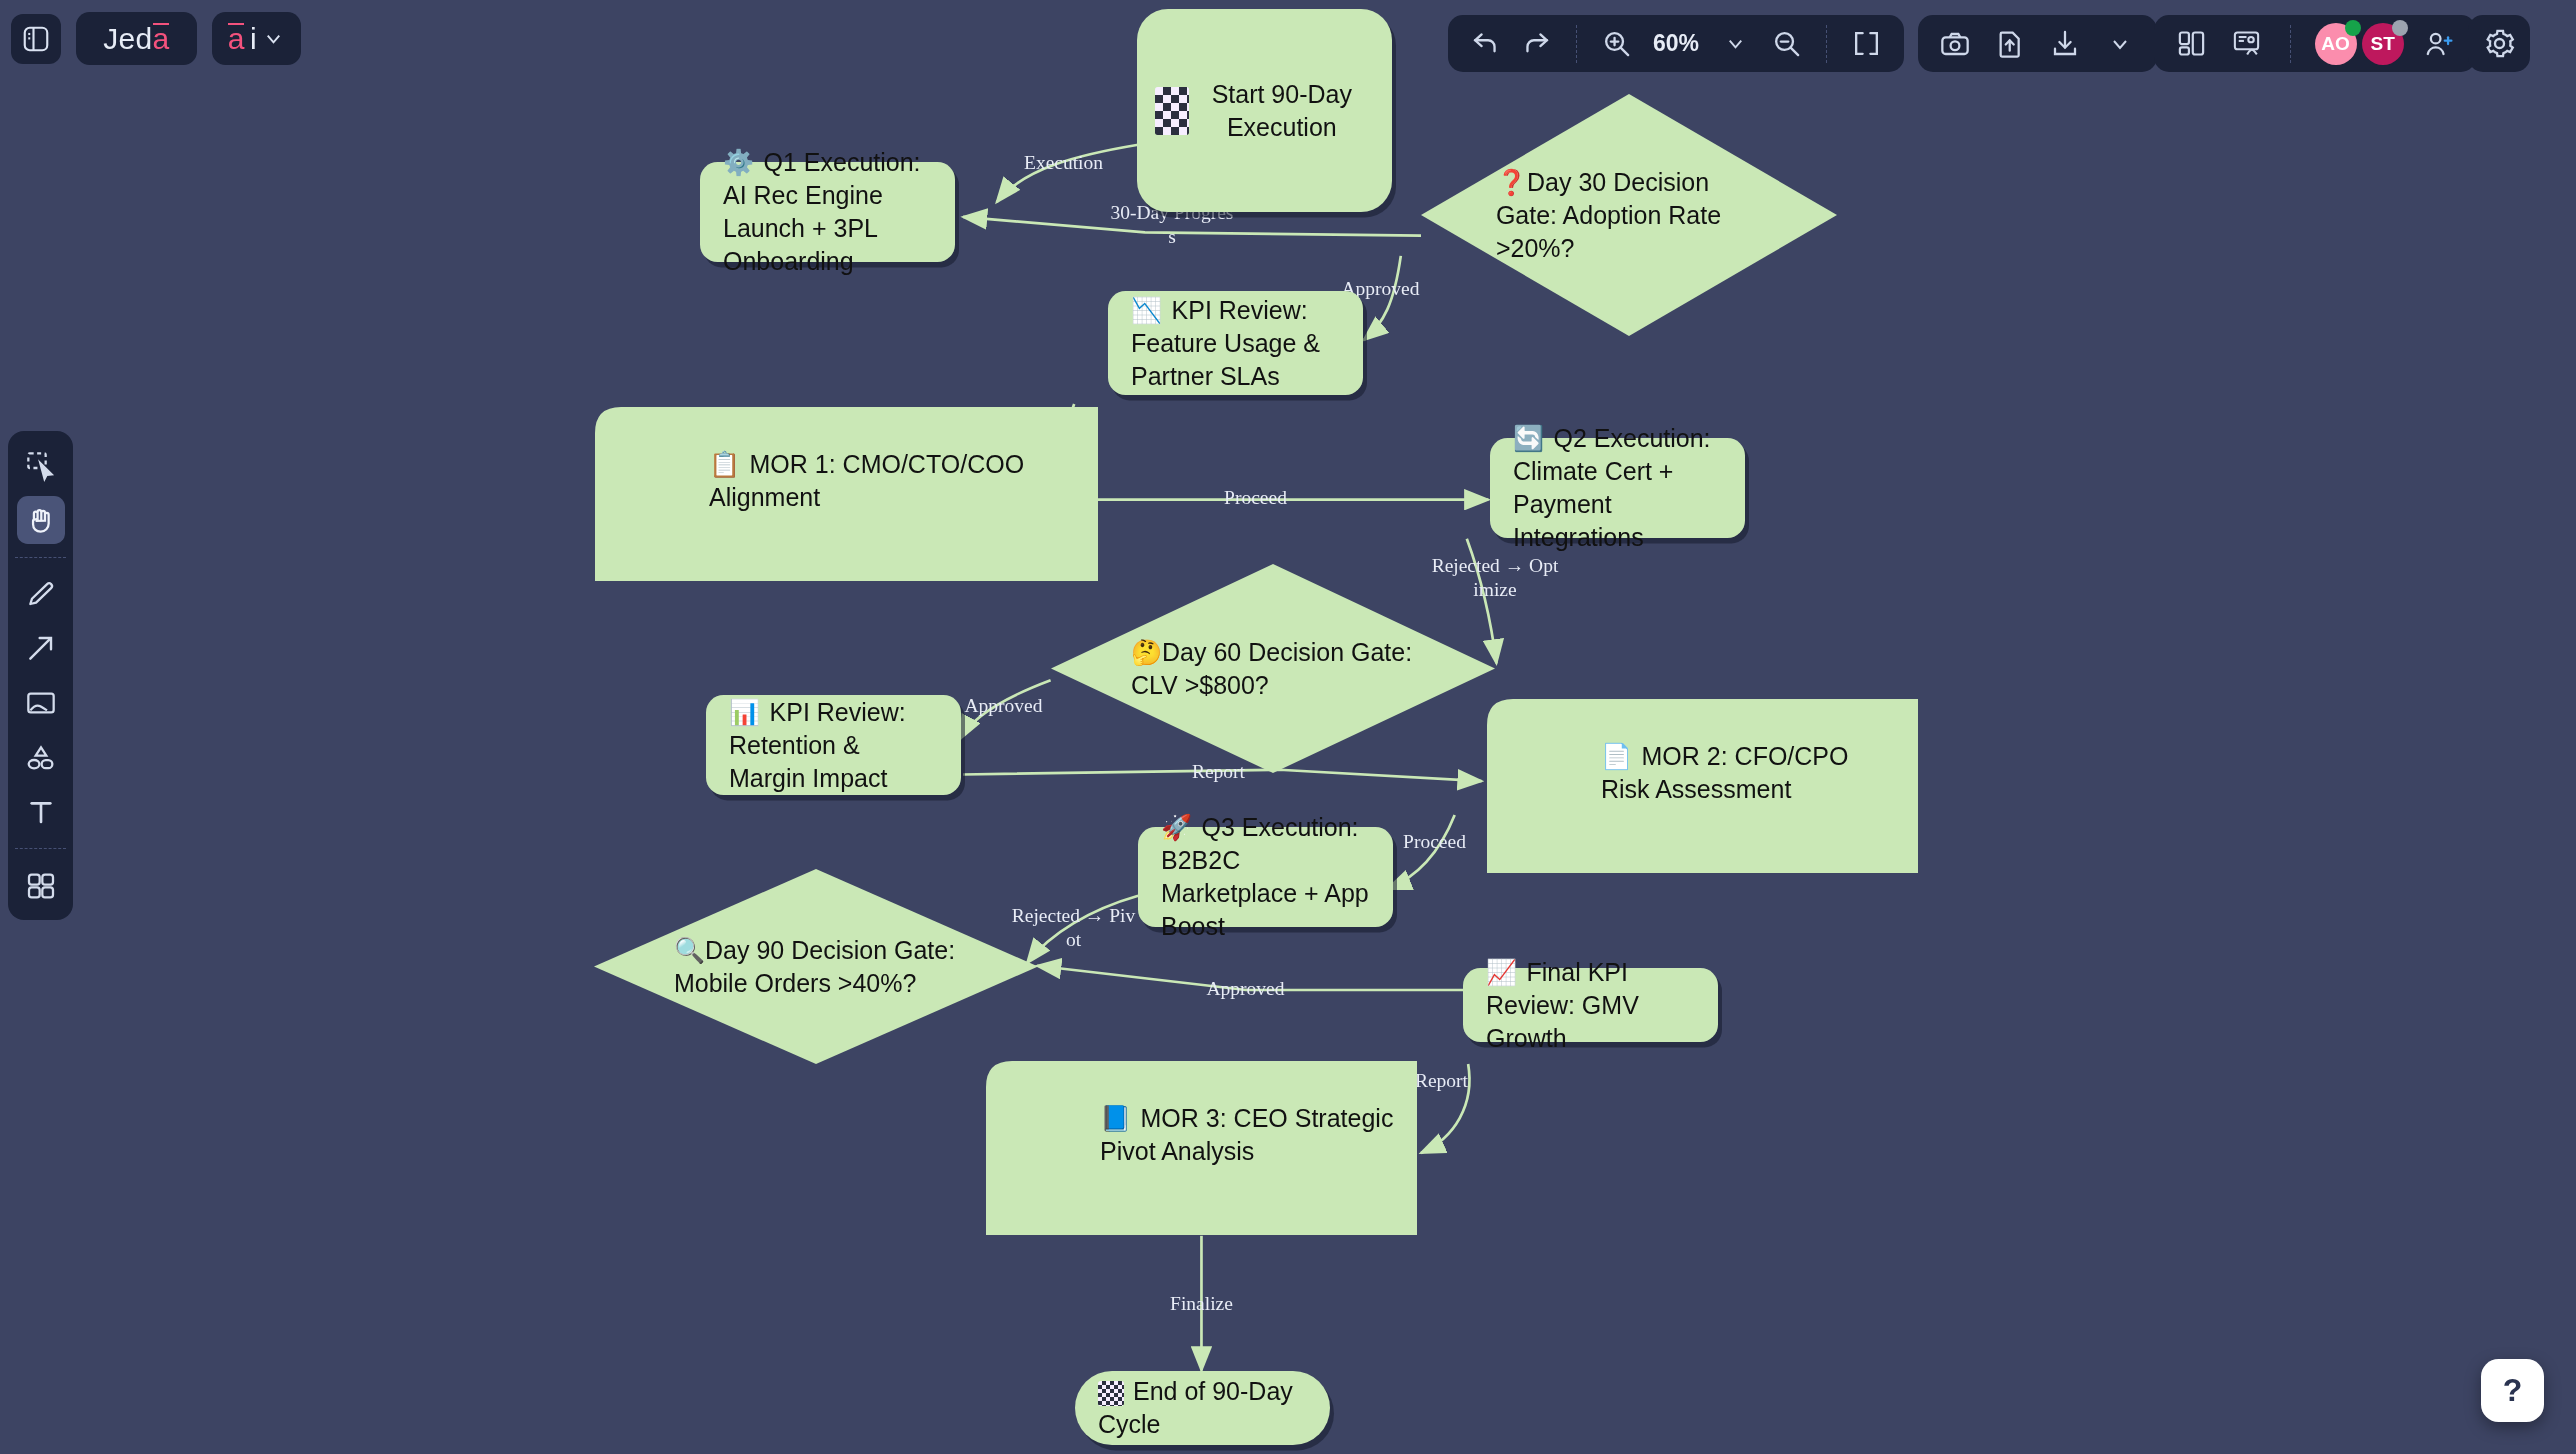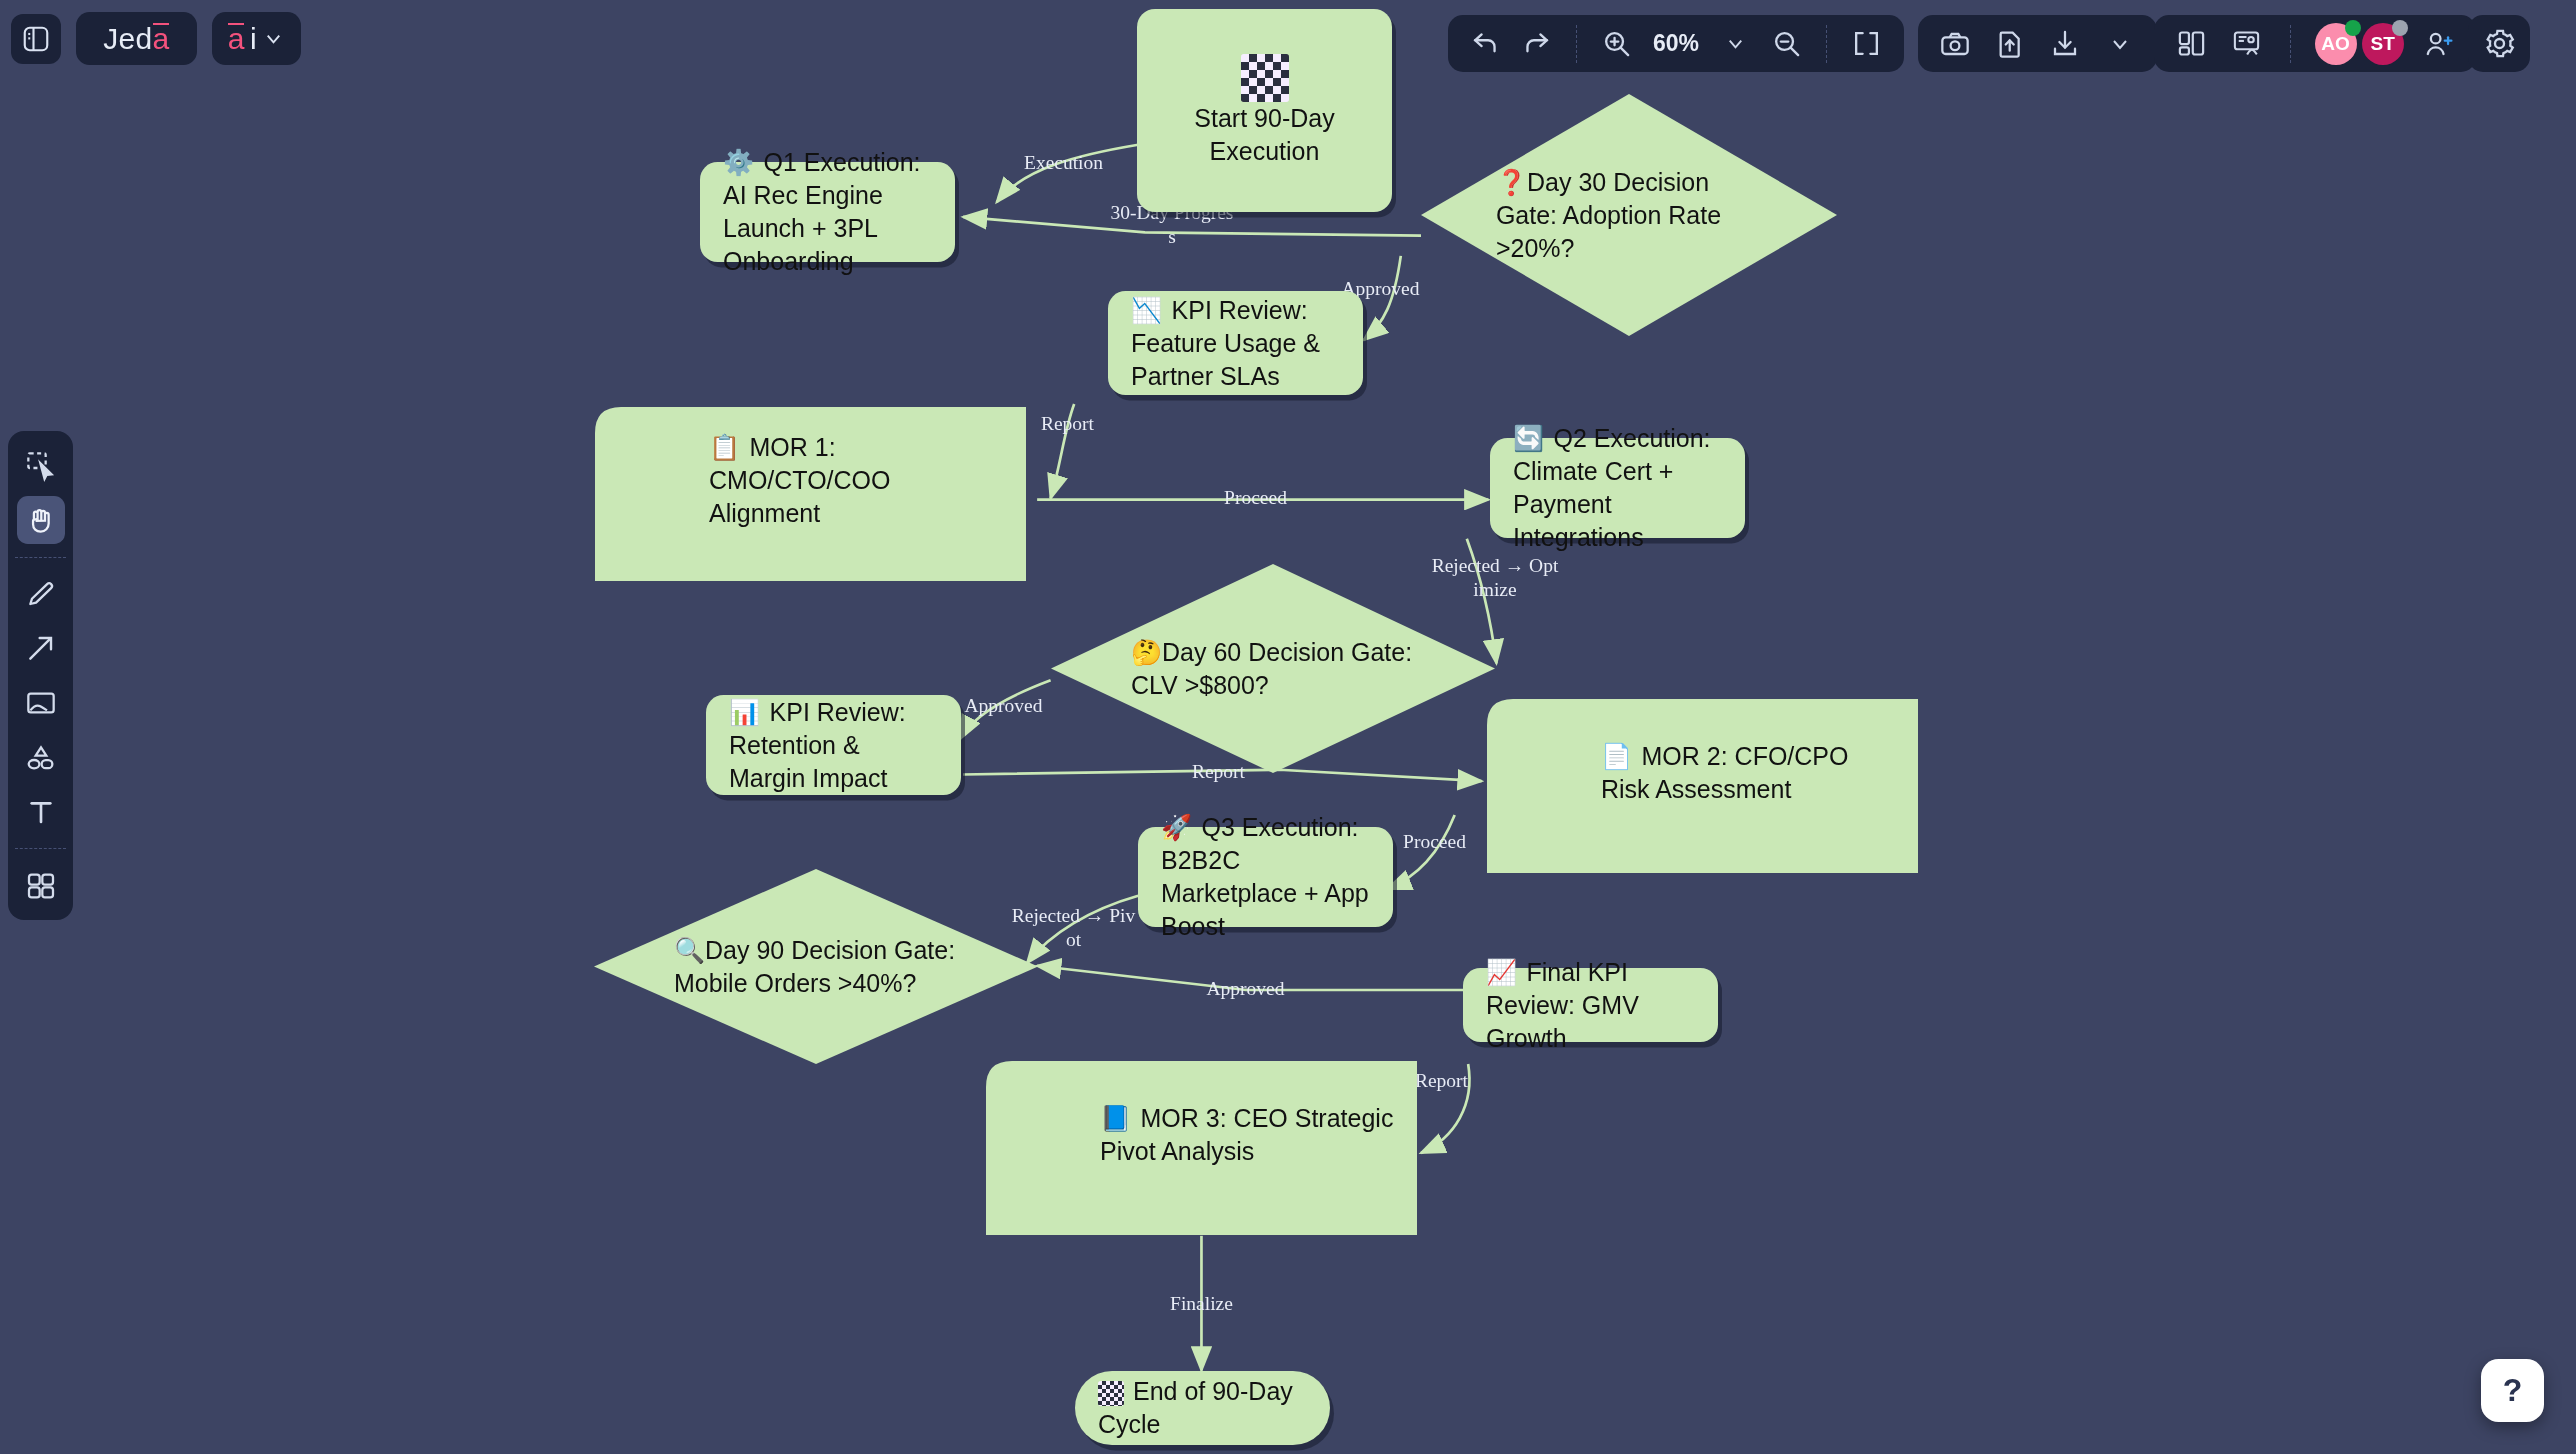--- a/index.html
+++ b/index.html
@@ -66,21 +66,21 @@
   .rail-btn.active { background: #4a5478; }
   .rail-sep { width: 51px; border-top: 1.3px dashed #465074; margin: 5.4px 0; }
   #edges { position: absolute; left: 0; top: 0; width: 2576px; height: 1454px; }
 
   .node {
     position: absolute; background: #cae8b6; color: #111; box-shadow: 4px 5.4px 0 rgba(22,27,46,.55);
     display: flex; align-items: center; padding: 0 23px; font-size: 25px; line-height: 1.32;
   }
   .node.rect { border-radius: 17.5px; }
   .node.pill { border-radius: 673px; }
-  .node.start { border-radius: 18px; flex-direction: column; justify-content: center; text-align: center; padding: 17.5px; }
+  .node.start { border-radius: 31px; justify-content: center; text-align: center; padding: 17.5px; }
 
   .node .emoji { margin-right: 9.4px; }
 
   
   .node.doc {
     background: transparent; box-shadow: none; padding: 0;
   }
   .node.doc .docbody {
     position: absolute; inset: 0; background: #cae8b6;
     -webkit-clip-path: path("M 0 26 Q 0 0 26 0 L 614 0 Q 640 0 640 26 L 640 196 C 520 258 400 148 256 190 C 160 218 80 236 0 226 Z");
@@ -194,21 +194,21 @@
     <div class="dia-shape" style="background: rgb(202, 232, 182);"></div>
     <div class="dia-text">
       <div><span class="emoji">❓</span><span>Day 30 Decision Gate: Adoption Rate &gt;20%?</span></div>
     </div>
   </div>
 
   <div class="node rect" style="left: 1108px; top: 291px; width: 255px; height: 104px; background: rgb(202, 232, 182);">
     <div><span class="emoji">📉</span><span>KPI Review: Feature Usage &amp; Partner SLAs</span></div>
   </div>
 
-  <div class="node doc" style="left:595px; top:407px; width:431px; height:174px; display:flex; align-items:center;">
+  <div class="node doc" style="left:595px; top:407px; width:503px; height:174px; display:flex; align-items:center;">
     <div class="docbody" style="background: rgb(202, 232, 182);"></div>
     <div class="doctext" style="padding-left:114px; padding-bottom:27px;">
       <span class="emoji">📋</span><span>MOR 1: CMO/CTO/COO Alignment</span>
     </div>
   </div>
 
   <div class="node rect" style="left: 1490px; top: 438px; width: 255px; height: 100px; background: rgb(202, 232, 182);">
     <div><span class="emoji">🔄</span><span>Q2 Execution: Climate Cert + Payment Integrations</span></div>
   </div>
 

